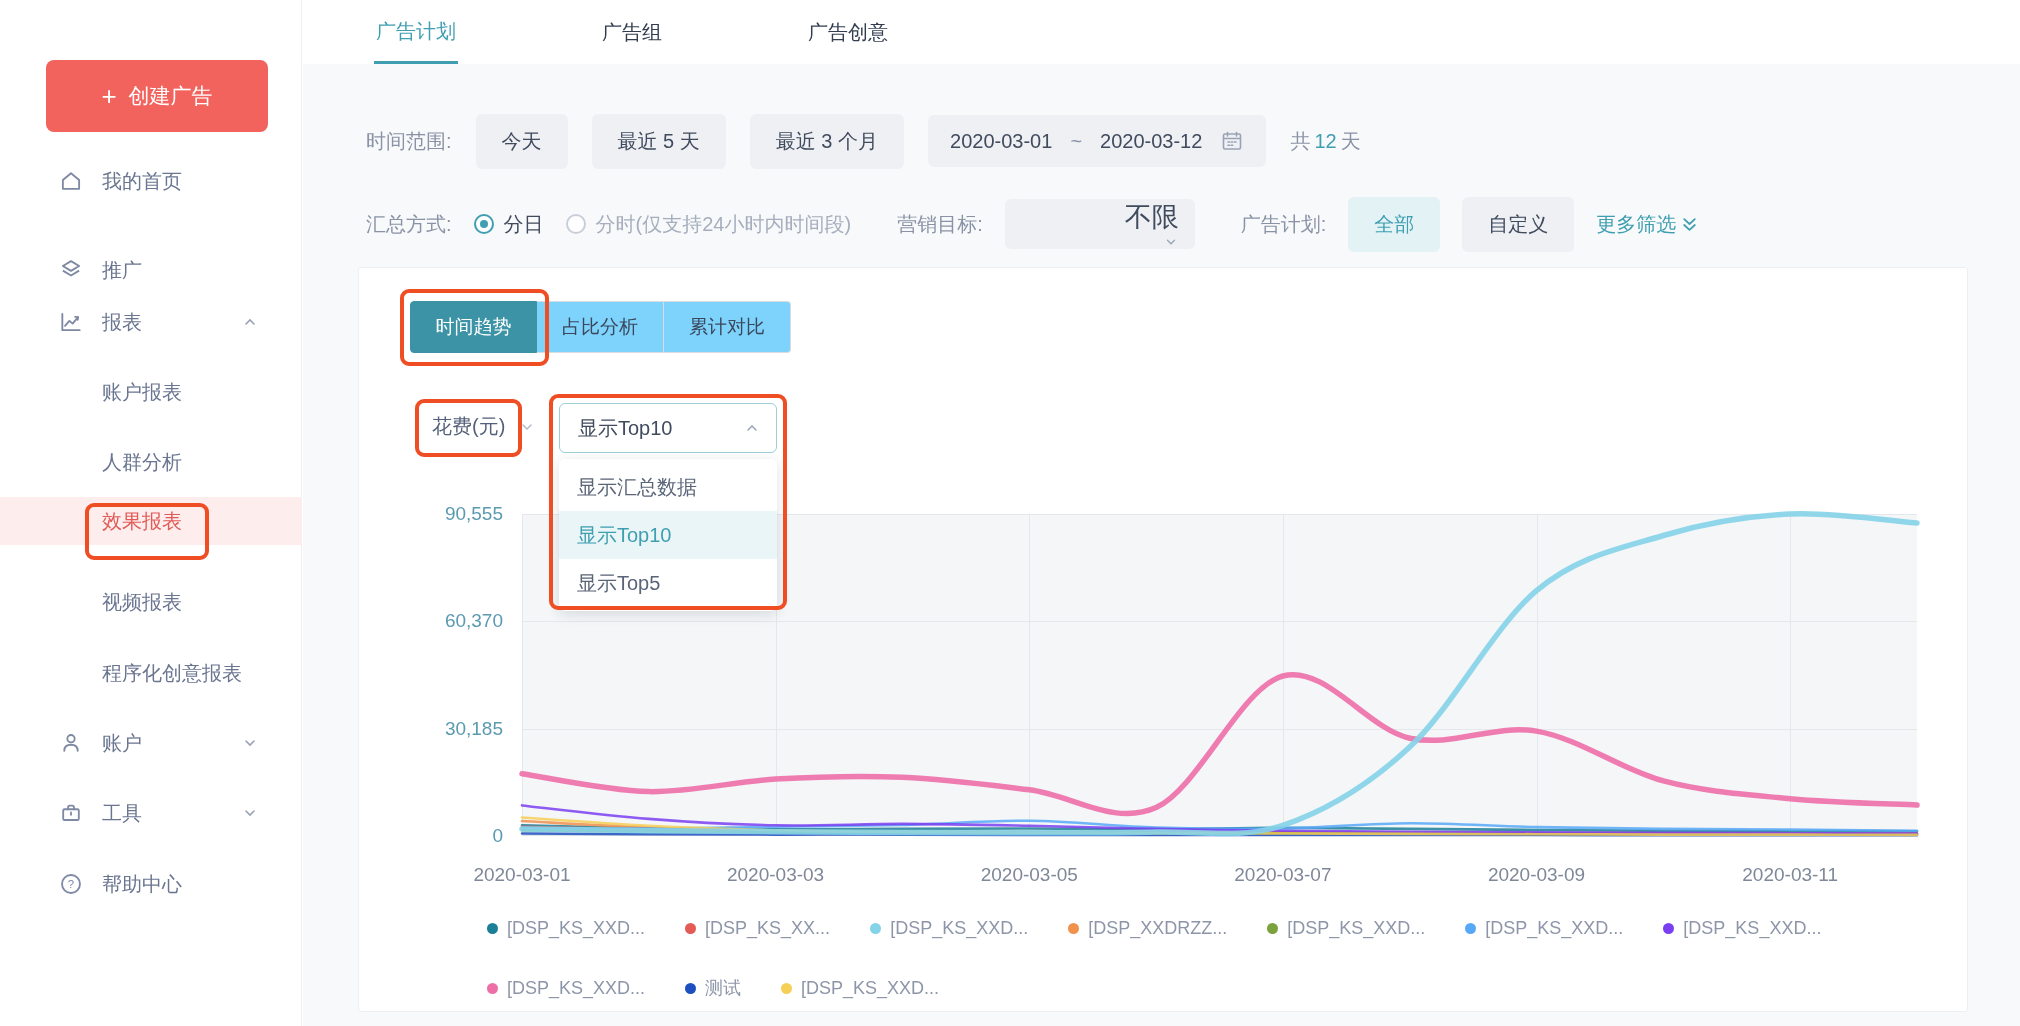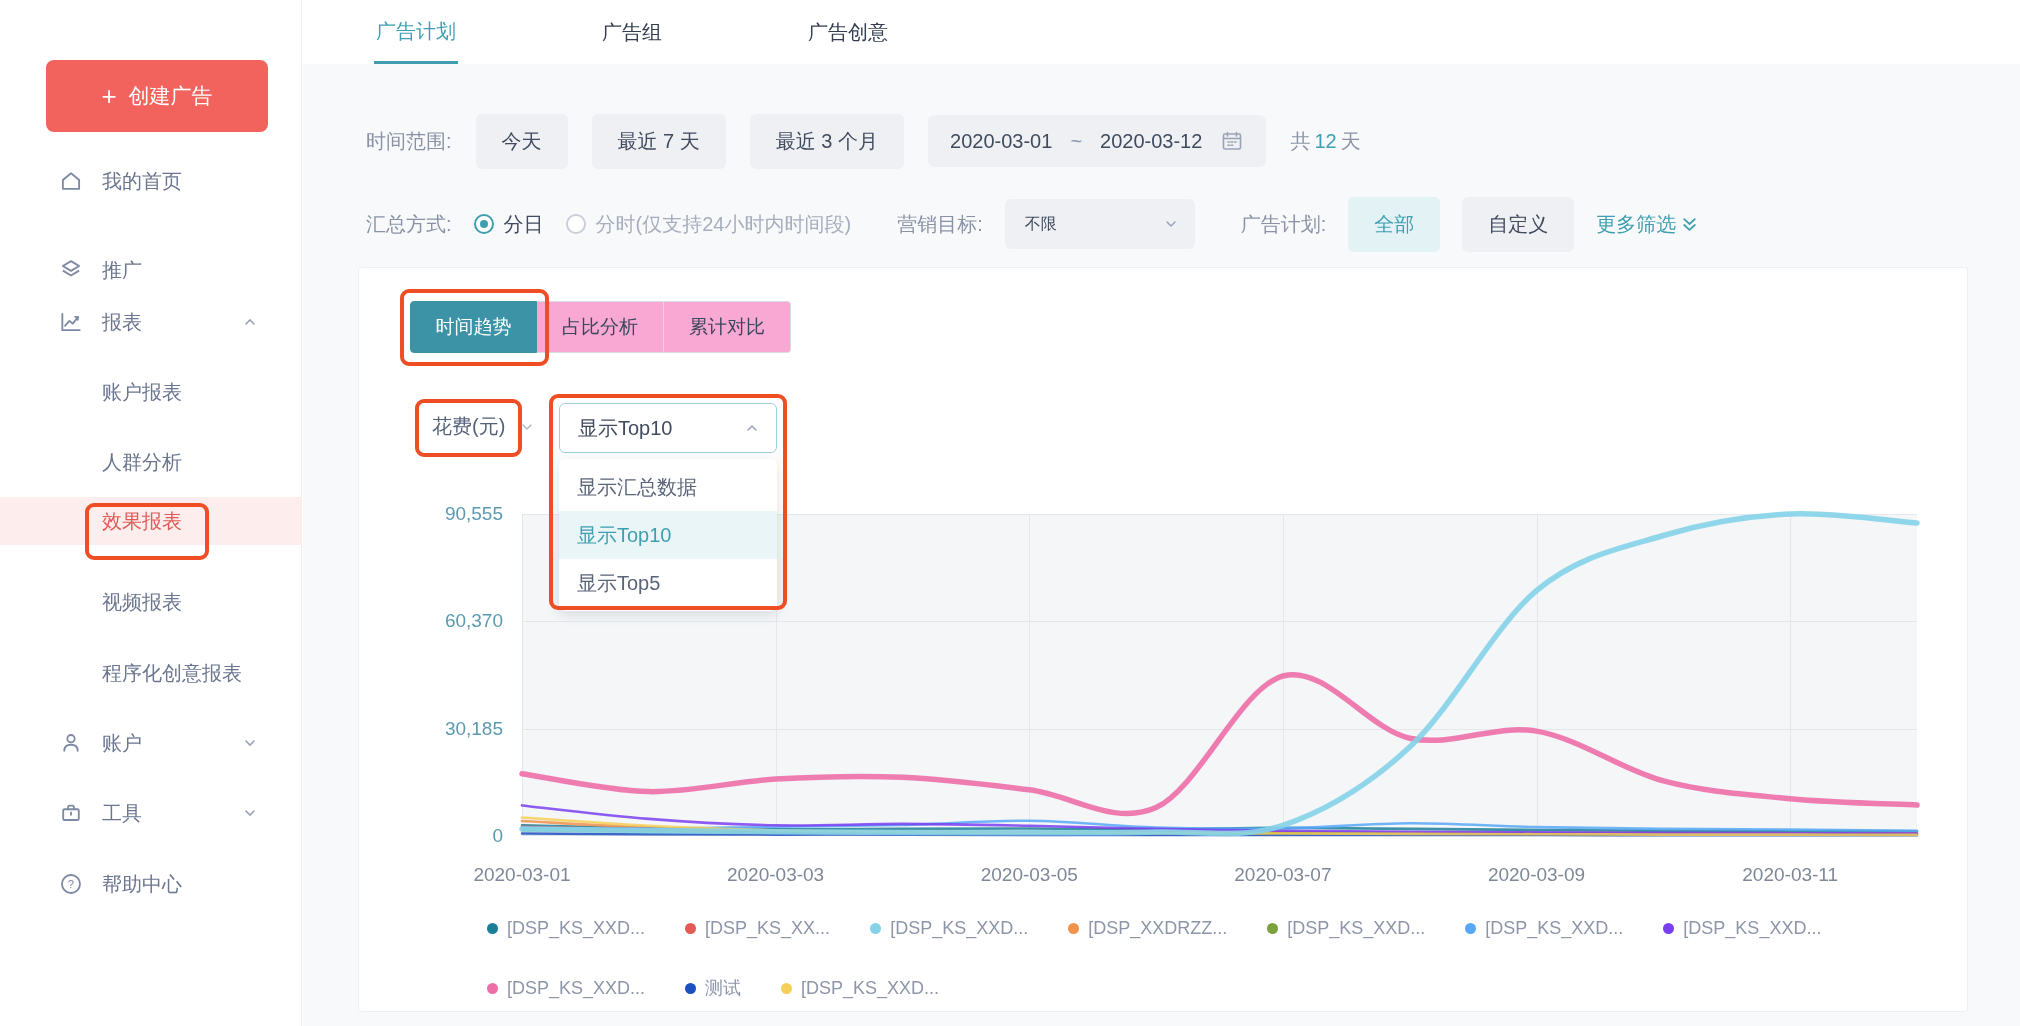--- a/index.html
+++ b/index.html
@@ -38,30 +38,30 @@
     display:flex; align-items:center; gap:18px; cursor:pointer; }
   .count { font-size:20px; color:#8a93a6; white-space:nowrap; }
   .count b { color:#3f9fb0; font-weight:400; padding:0 4px; }
 
   .radio { display:flex; align-items:center; gap:10px; cursor:pointer; }
   .rdot { width:20px; height:20px; border-radius:50%; border:2px solid #c9cfd9; background:#fff; position:relative; }
   .radio.sel .rdot { border-color:#3f9fb0; }
   .radio.sel .rdot::after { content:""; position:absolute; left:4px; top:4px; width:8px; height:8px; border-radius:50%; background:#3f9fb0; }
   .rlab { font-size:20px; color:#414b5e; }
   .rlab.dim { color:#a6aebd; }
-  .selectbox { background:#eef0f4; border-radius:6px; width:190px; height:50px; display:flex; align-items:center;
-    justify-content:space-between; padding:0 16px 0 20px; font-size:16px; color:#414b5e; cursor:pointer; }
+  .selectbox { background:#eef0f4; border-radius:6px; width:190px; height:50px; display:flex; align-items:flex-end;
+    justify-content:space-between; padding:0 16px 0 20px; font-size:27px; color:#414b5e; cursor:pointer;flex-direction:column; }
   .chip.teal { background:#e3f2f5; color:#3f9fb0; }
   .morefilters { display:flex; align-items:center; gap:6px; color:#3f9fb0; font-size:20px; cursor:pointer; white-space:nowrap; }
 
   
   .card { position:absolute; left:55px; top:267px; width:1610px; height:745px; background:#fff;
     border:1px solid #edf0f2; border-radius:3px; }
   .seg { position:absolute; left:51px; top:33px; display:flex; }
-  .seg button { width:127px; height:52px; background:#f9a8d4; border:1px solid #d9dde3; font-size:19px;
+  .seg button { width:127px; height:52px; background:#7dd3fc; border:1px solid #d9dde3; font-size:19px;
     color:#3b475c; cursor:pointer; }
   .seg button + button { border-left:none; }
   .seg button:last-child { border-radius:0 4px 4px 0; }
   .seg button.active { background:#3b93a5; border-color:#3b93a5; color:#fff; border-radius:4px 0 0 4px; }
 
   .metric { position:absolute; left:73px; top:145px; display:flex; align-items:center; gap:14px;
     font-size:20px; color:#55617a; cursor:pointer; }
   .sel-top { position:absolute; left:200px; top:135px; width:218px; height:50px; background:#fff;
     border:1px solid #9ccfd8; border-radius:6px; display:flex; align-items:center; justify-content:space-between;
     padding:0 16px 0 18px; font-size:20px; color:#414b5e; cursor:pointer; }
@@ -197,21 +197,21 @@
 
     <div class="tabbar">
       <div class="tab active">广告计划</div>
       <div class="tab">广告组</div>
       <div class="tab">广告创意</div>
     </div>
 
     <div class="frow frow1">
       <span class="flabel">时间范围:</span>
       <button class="chip">今天</button>
-      <button class="chip">最近 7 天</button>
+      <button class="chip">最近 5 天</button>
       <button class="chip">最近 3 个月</button>
       <div class="datebox">
         <span>2020-03-01</span>
         <span style="color:#8a93a6">~</span>
         <span>2020-03-12</span>
         <span>
           <svg class="icon" width="24" height="24" viewBox="0 0 24 24" fill="none" stroke="#9aa3b5" stroke-width="1.6" stroke-linecap="round">
               <rect x="3.5" y="5" width="17" height="15" rx="1.5"></rect>
               <path d="M7.5 3.5 V7 M16.5 3.5 V7 M3.5 9.5 H20.5"></path>
               <path d="M8 13 h1.5 M11.2 13 h1.5 M14.5 13 h1.5 M8 16.3 h1.5 M11.2 16.3 h1.5"></path>

